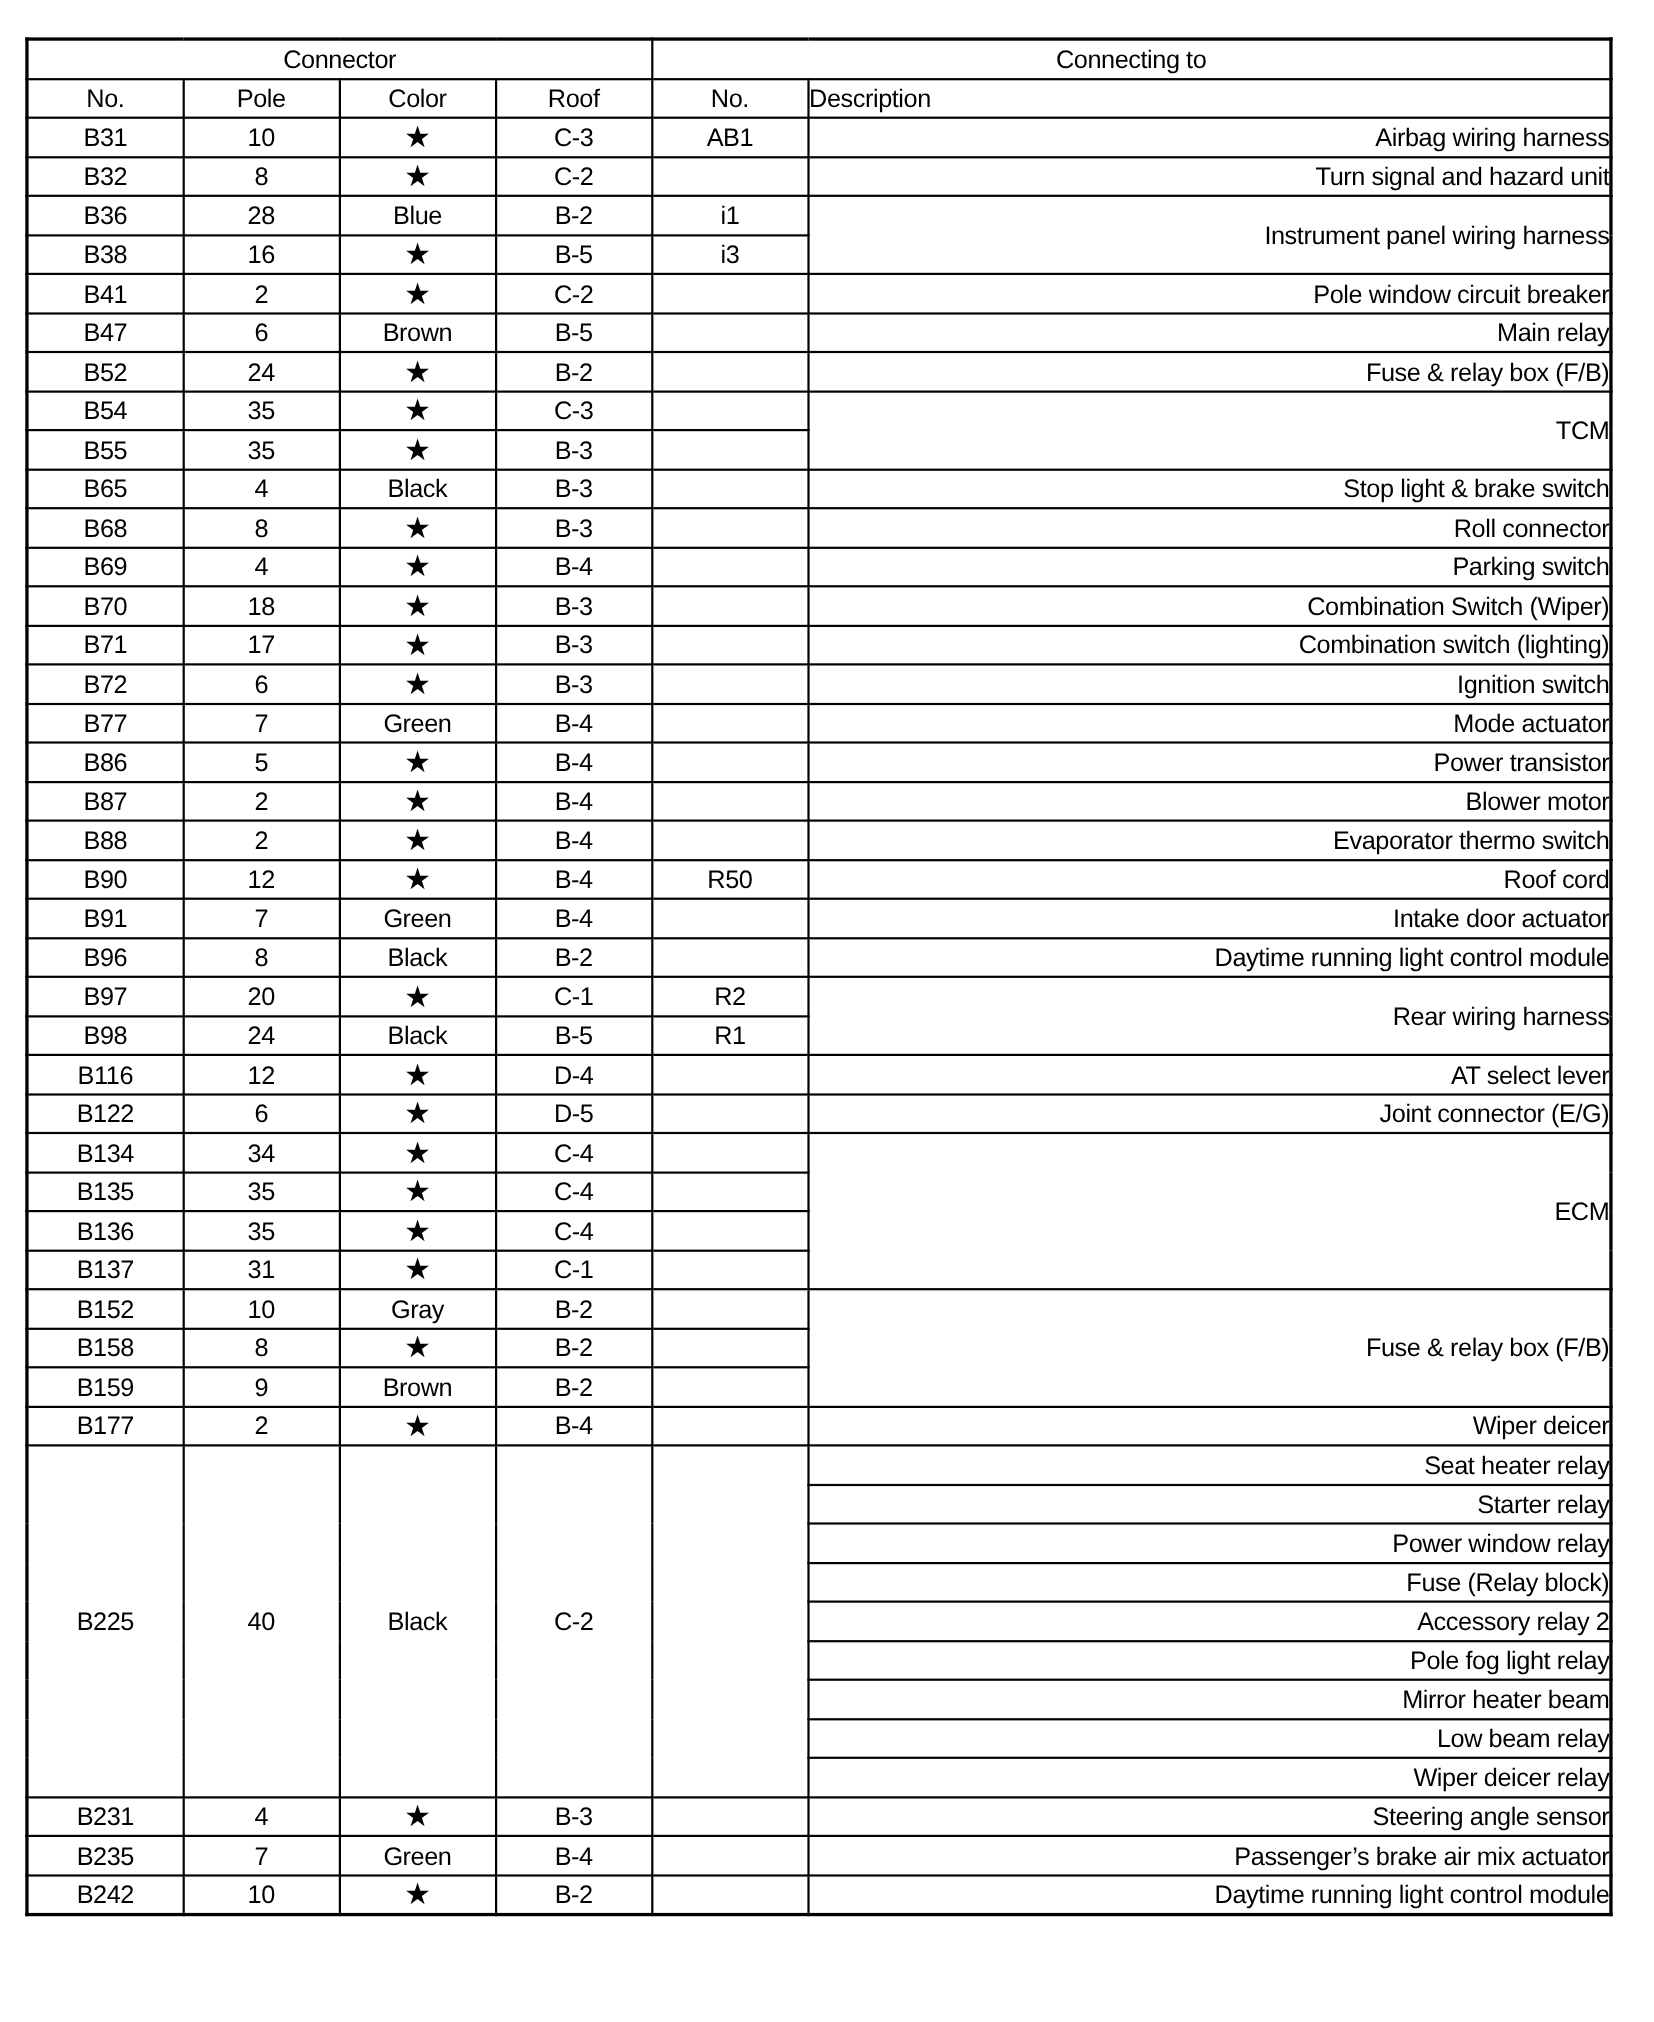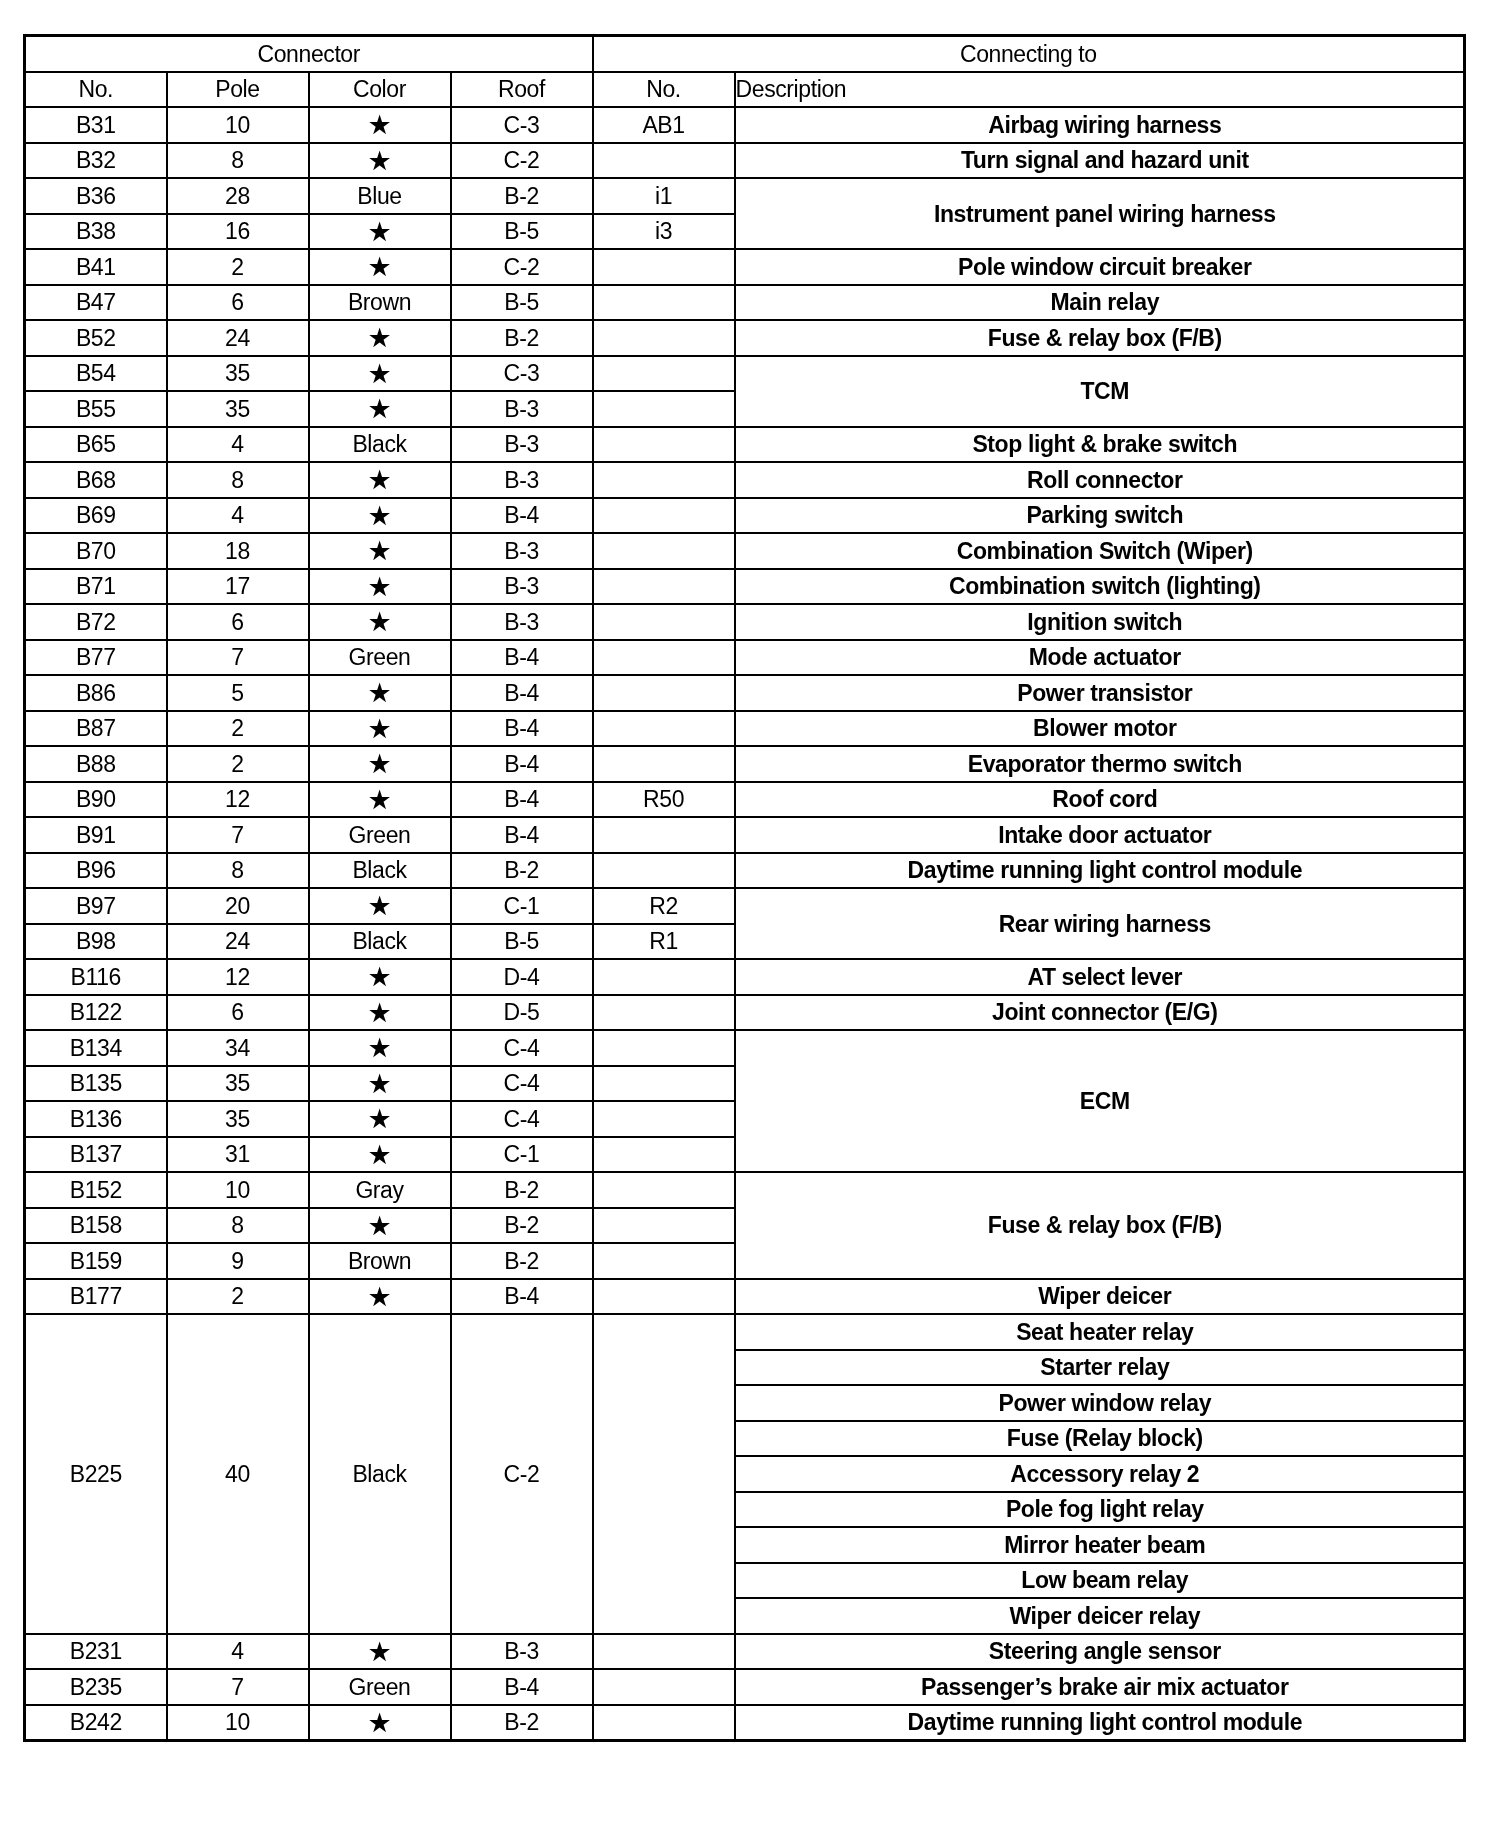--- a/index.html
+++ b/index.html
@@ -34,23 +34,22 @@
     font-weight: normal;
     font-size: 23px;
     letter-spacing: -0.4px;
     line-height: 24px;
     text-align: center;
     vertical-align: middle;
     white-space: nowrap;
     overflow: hidden;
   }
   #conn-table td.desc {
-    text-align: center;
+    text-align: right;
     padding-left: 11px;
-    font-weight: bold;
   }
   #conn-table th.desc-head {
     text-align: left;
   }
   .star {
     font-family: "DejaVu Sans", sans-serif;
     font-size: 27px;
     line-height: 24px;
     display: inline-block;
     transform: translateY(1px);

